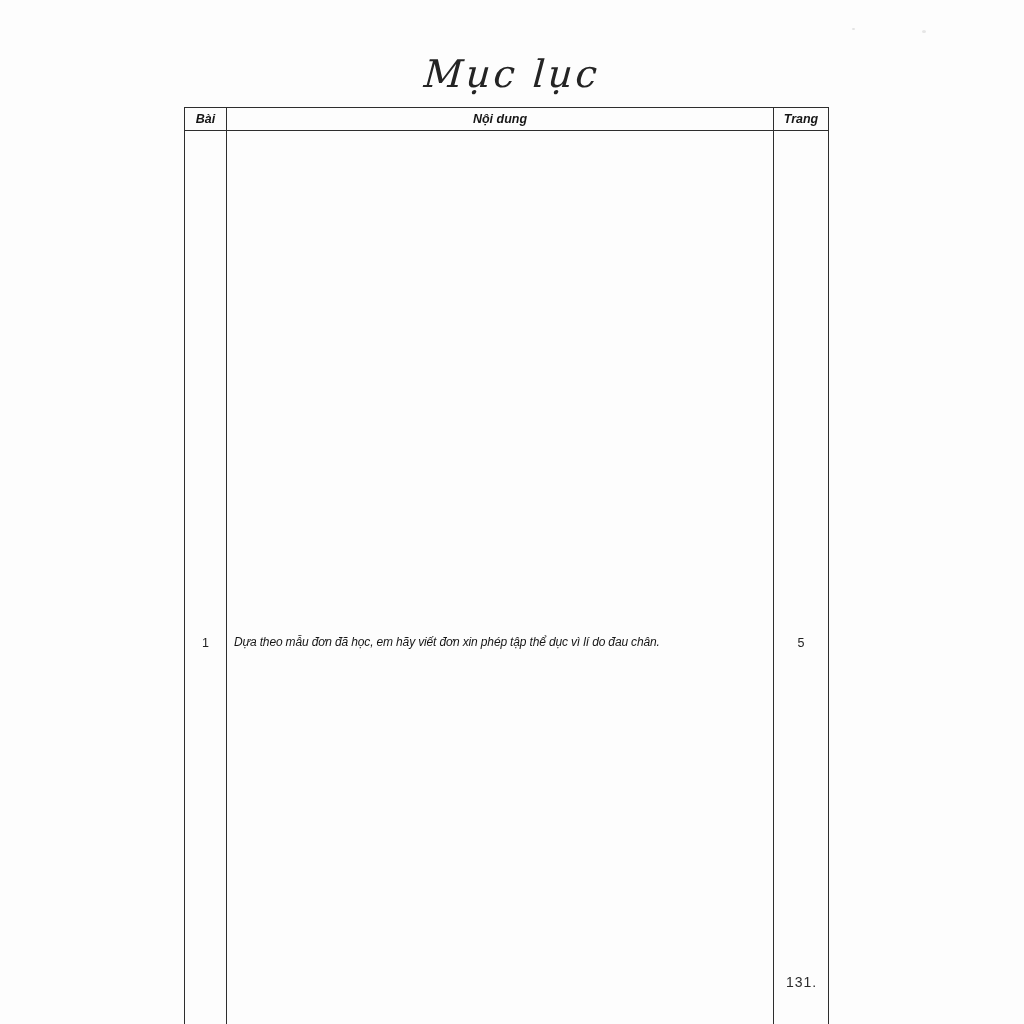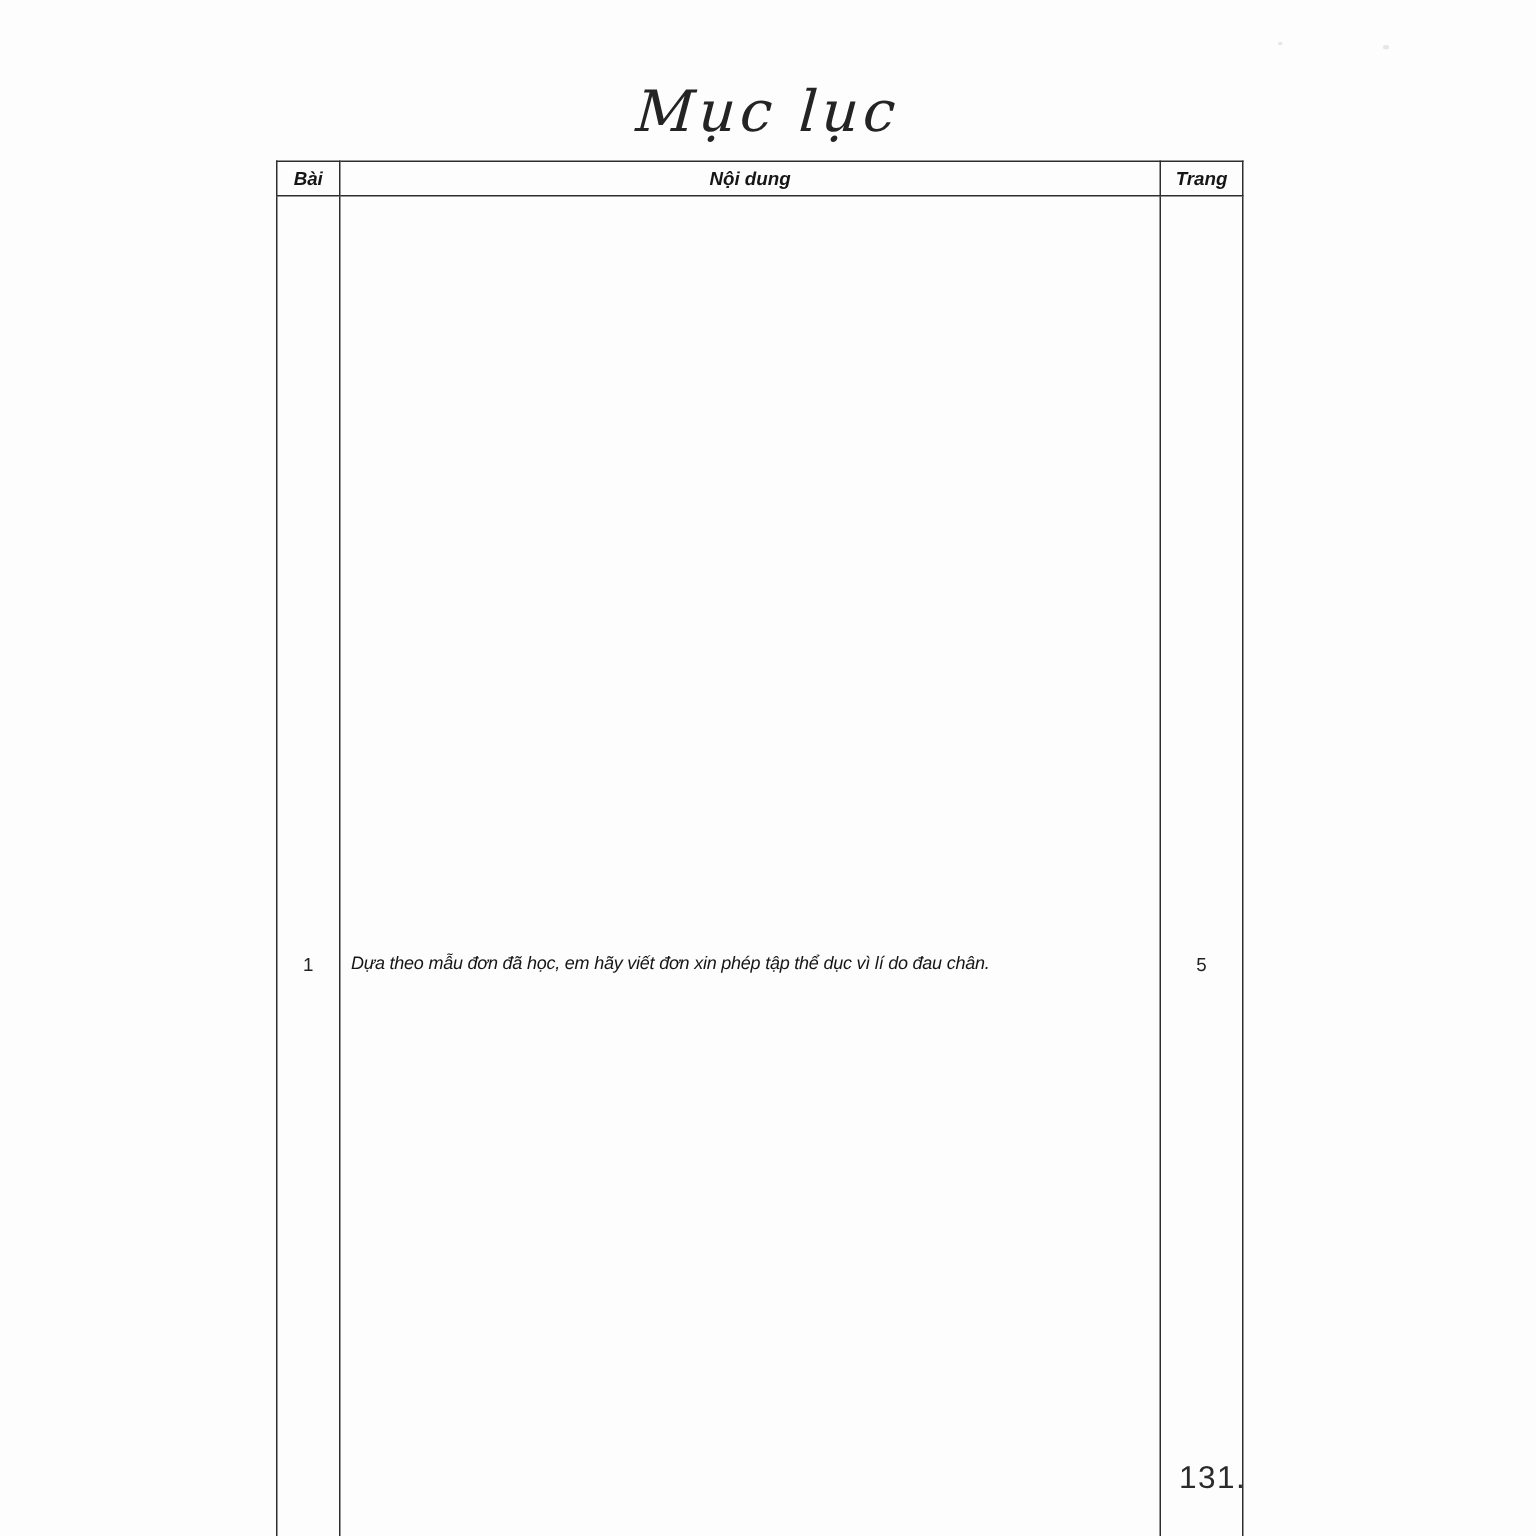--- a/index.html
+++ b/index.html
@@ -70,21 +70,21 @@
   td.page {
     text-align: center;
     font-size: 12.5px;
     color: #222;
     padding: 0 2px;
   }
   .footer-page-number {
     position: absolute;
     top: 974px;
     left: 786px;
-    font-size: 21px;
+    font-size: 14px;
     letter-spacing: 1px;
     color: #2b2b2b;
   }
   .speck {
     position: absolute;
     background: #c9c9c9;
     border-radius: 50%;
   }
 </style>
 </head>

